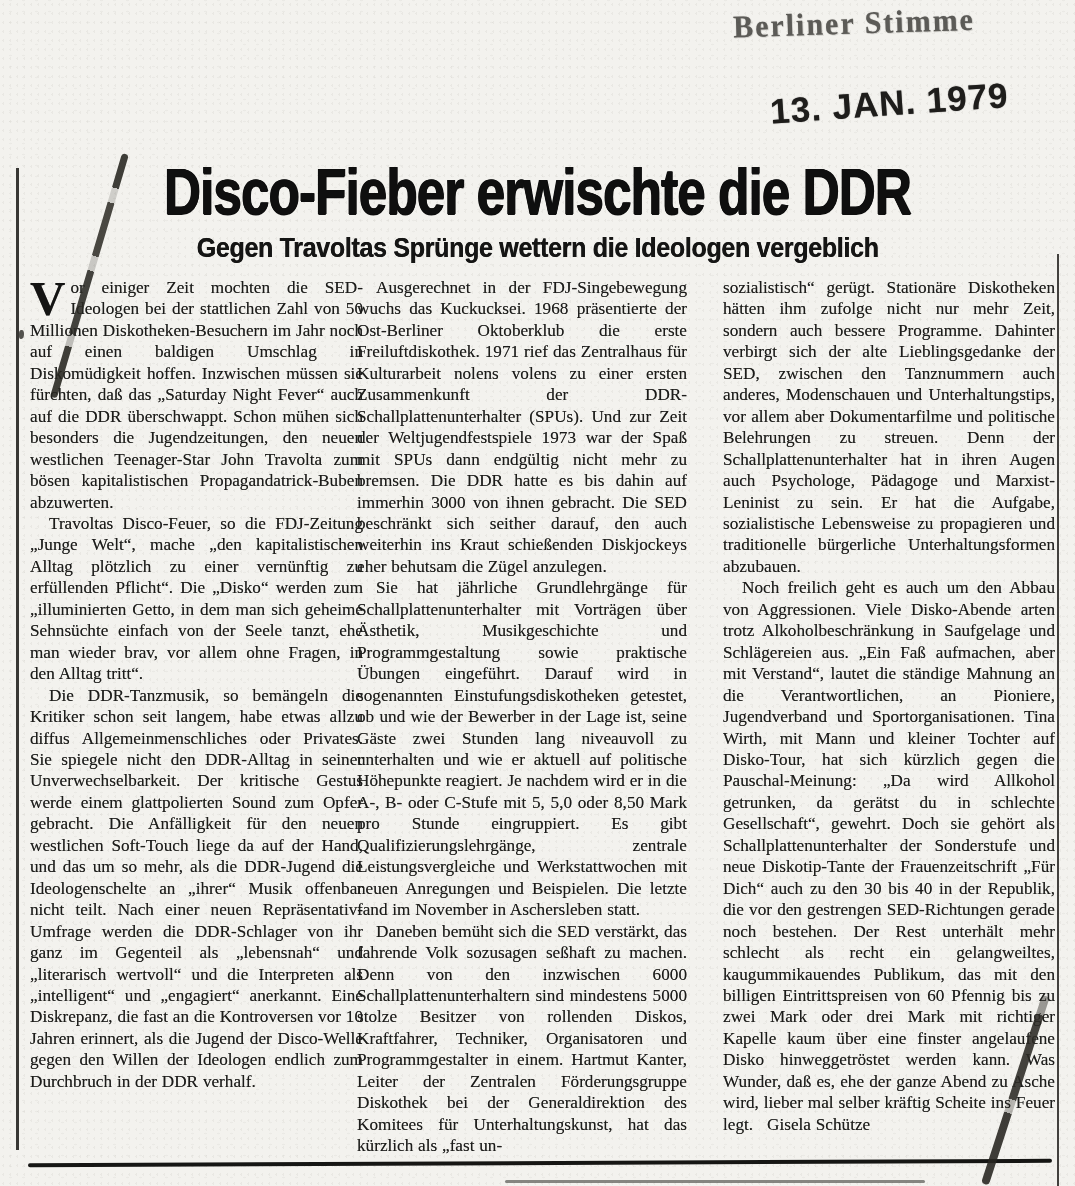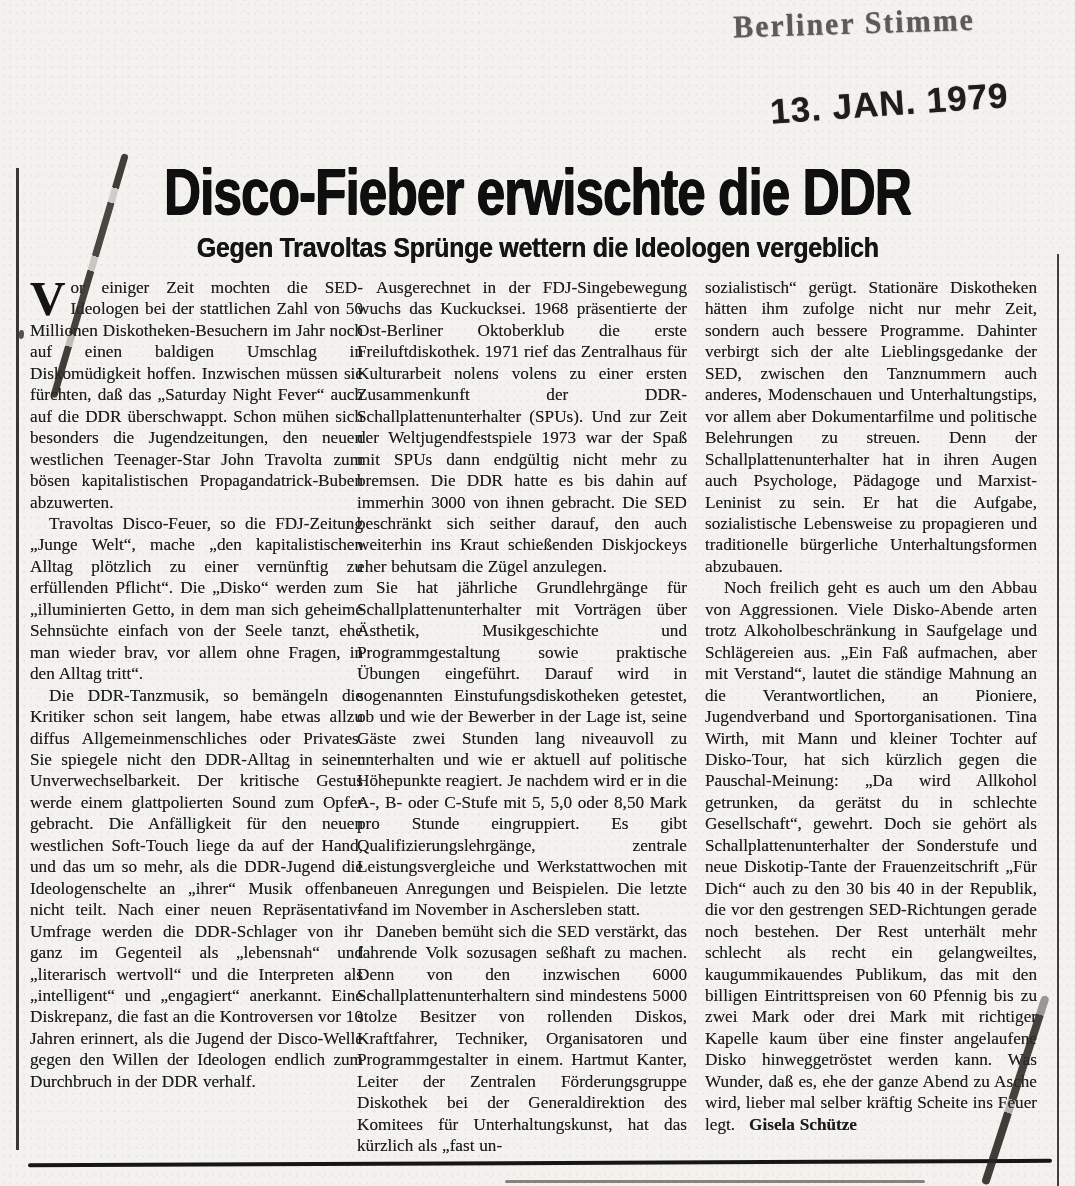--- a/index.html
+++ b/index.html
@@ -64,21 +64,21 @@
     hyphens:auto;-webkit-hyphens:auto;word-spacing:.5px;
     color:#1c1c1a;
     text-shadow:0 0 .4px rgba(28,28,26,.55);
   }
   .col p{margin:0;}
   .col p.indent{text-indent:19px;}
   .dropcap{
     float:left;font-weight:bold;font-size:49px;line-height:37px;
     padding:3px 5px 0 0;color:#141413;
   }
-  .byline{font-weight:bold;margin-left:14px;white-space:nowrap;}
+  .byline{font-weight:normal;margin-left:14px;white-space:nowrap;}
 
   
   .vrule-left{left:16px;top:168px;width:2.5px;height:982px;background:#23221f;opacity:.9;}
   .vrule-right{left:1057px;top:254px;width:2.2px;height:932px;background:#23221f;opacity:.85;}
   .hrule-bottom{
     left:28px;top:1161px;width:1024px;height:3.6px;background:#161614;
     transform:rotate(-.25deg);border-radius:2px;
   }
   .hrule-next{left:505px;top:1180px;width:420px;height:3px;background:#4a4945;opacity:.65;border-radius:2px;}
   .pen-stroke{border-radius:4px;opacity:.88;}
@@ -114,21 +114,21 @@
   <p class="indent">Travoltas Disco-Feuer, so die FDJ-Zeitung „Junge Welt“, mache „den kapitalistischen Alltag plötzlich zu einer vernünftig zu erfüllenden Pflicht“. Die „Disko“ werden zum „illuminierten Getto, in dem man sich geheime Sehnsüchte einfach von der Seele tanzt, ehe man wieder brav, vor allem ohne Fragen, in den Alltag tritt“.</p>
   <p class="indent">Die DDR-Tanzmusik, so bemängeln die Kritiker schon seit langem, habe etwas allzu diffus Allgemeinmenschliches oder Privates. Sie spiegele nicht den DDR-Alltag in seiner Unverwechselbarkeit. Der kritische Gestus werde einem glattpolierten Sound zum Opfer gebracht. Die Anfälligkeit für den neuen westlichen Soft-Touch liege da auf der Hand, und das um so mehr, als die DDR-Jugend die Ideologenschelte an „ihrer“ Musik offenbar nicht teilt. Nach einer neuen Repräsentativ-Umfrage werden die DDR-Schlager von ihr ganz im Gegenteil als „lebensnah“ und „literarisch wertvoll“ und die Interpreten als „intelligent“ und „engagiert“ anerkannt. Eine Diskrepanz, die fast an die Kontroversen vor 10 Jahren erinnert, als die Jugend der Disco-Welle gegen den Willen der Ideologen endlich zum Durchbruch in der DDR verhalf.</p>
 </div>
 
 <div class="abs col" style="left:357px;width:330px;">
   <p class="indent">Ausgerechnet in der FDJ-Singebewegung wuchs das Kuckucksei. 1968 präsentierte der Ost-Berliner Oktoberklub die erste Freiluftdiskothek. 1971 rief das Zentralhaus für Kulturarbeit nolens volens zu einer ersten Zusammenkunft der DDR-Schallplattenunterhalter (SPUs). Und zur Zeit der Weltjugendfestspiele 1973 war der Spaß mit SPUs dann endgültig nicht mehr zu bremsen. Die DDR hatte es bis dahin auf immerhin 3000 von ihnen gebracht. Die SED beschränkt sich seither darauf, den auch weiterhin ins Kraut schießenden Diskjockeys eher behutsam die Zügel anzulegen.</p>
   <p class="indent">Sie hat jährliche Grundlehrgänge für Schallplattenunterhalter mit Vorträgen über Ästhetik, Musikgeschichte und Programmgestaltung sowie praktische Übungen eingeführt. Darauf wird in sogenannten Einstufungsdiskotheken getestet, ob und wie der Bewerber in der Lage ist, seine Gäste zwei Stunden lang niveauvoll zu unterhalten und wie er aktuell auf politische Höhepunkte reagiert. Je nachdem wird er in die A-, B- oder C-Stufe mit 5, 5,0 oder 8,50 Mark pro Stunde eingruppiert. Es gibt Qualifizierungslehrgänge, zentrale Leistungsvergleiche und Werkstattwochen mit neuen Anregungen und Beispielen. Die letzte fand im November in Aschersleben statt.</p>
   <p class="indent">Daneben bemüht sich die SED verstärkt, das fahrende Volk sozusagen seßhaft zu machen. Denn von den inzwischen 6000 Schallplattenunterhaltern sind mindestens 5000 stolze Besitzer von rollenden Diskos, Kraftfahrer, Techniker, Organisatoren und Programmgestalter in einem. Hartmut Kanter, Leiter der Zentralen Förderungsgruppe Diskothek bei der Generaldirektion des Komitees für Unterhaltungskunst, hat das kürzlich als „fast un-</p>
 </div>
 
-<div class="abs col" style="left:705px;width:332px;">
+<div class="abs col" style="left:723px;width:332px;">
   <p>sozialistisch“ gerügt. Stationäre Diskotheken hätten ihm zufolge nicht nur mehr Zeit, sondern auch bessere Programme. Dahinter verbirgt sich der alte Lieblingsgedanke der SED, zwischen den Tanznummern auch anderes, Modenschauen und Unterhaltungstips, vor allem aber Dokumentarfilme und politische Belehrungen zu streuen. Denn der Schallplattenunterhalter hat in ihren Augen auch Psychologe, Pädagoge und Marxist-Leninist zu sein. Er hat die Aufgabe, sozialistische Lebensweise zu propagieren und traditionelle bürgerliche Unterhaltungsformen abzubauen.</p>
   <p class="indent"><span>Noch freilich geht es auch um den Abbau von Aggressionen. Viele Disko-Abende arten trotz Alkoholbeschränkung in Saufgelage und Schlägereien aus. „Ein Faß aufmachen, aber mit Verstand“, lautet die ständige Mahnung an die Verantwortlichen, an Pioniere, Jugendverband und Sportorganisationen. Tina Wirth, mit Mann und kleiner Tochter auf Disko-Tour, hat sich kürzlich gegen die Pauschal-Meinung: „Da wird Allkohol getrunken, da gerätst du in schlechte Gesellschaft“, gewehrt. Doch sie gehört als Schallplattenunterhalter der Sonderstufe und neue Diskotip-Tante der Frauenzeitschrift „Für Dich“ auch zu den 30 bis 40 in der Republik, die vor den gestrengen SED-Richtungen gerade noch bestehen. Der Rest unterhält mehr schlecht als recht ein gelangweiltes, kaugummikauendes Publikum, das mit den billigen Eintrittspreisen von 60 Pfennig bis zu zwei Mark oder drei Mark mit richtiger Kapelle kaum über eine finster angelaufene Disko hinweggetröstet werden kann. Was Wunder, daß es, ehe der ganze Abend zu Asche wird, lieber mal selber kräftig Scheite ins Feuer legt.</span><span class="byline">Gisela Schütze</span></p>
 </div>
 
 <div class="abs vrule-left"></div>
 <div class="abs vrule-right"></div>
 <div class="abs hrule-bottom"></div>
 <div class="abs hrule-next"></div>
 <div class="abs pen-stroke pen1"></div>
 <div class="abs pen-stroke pen2"></div>

